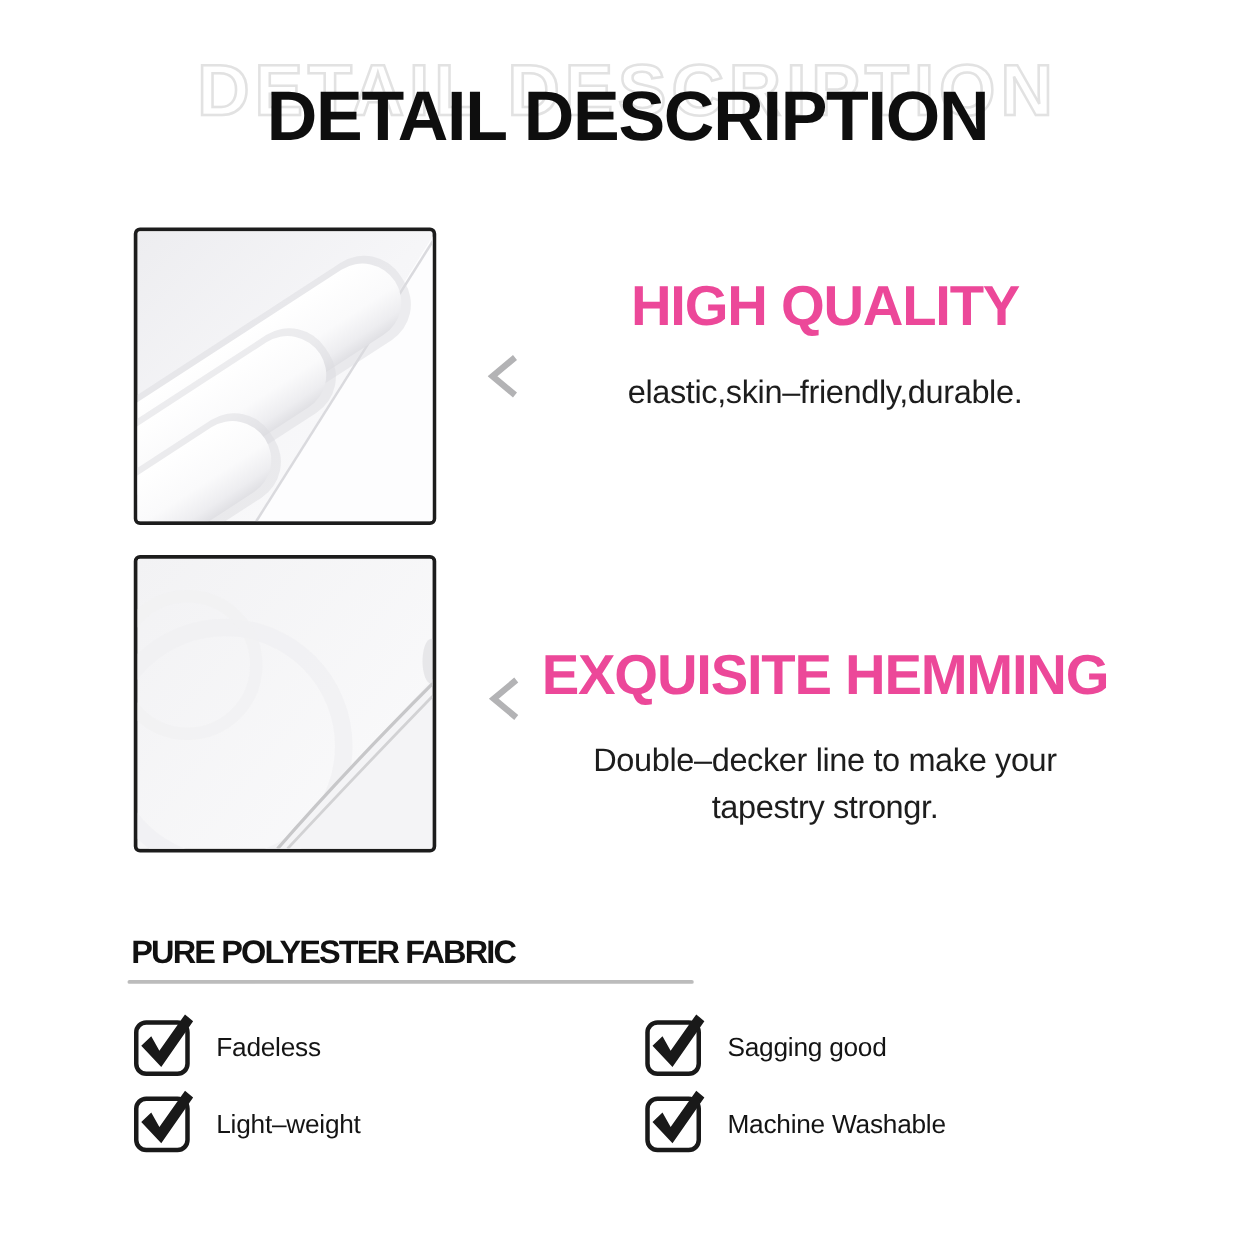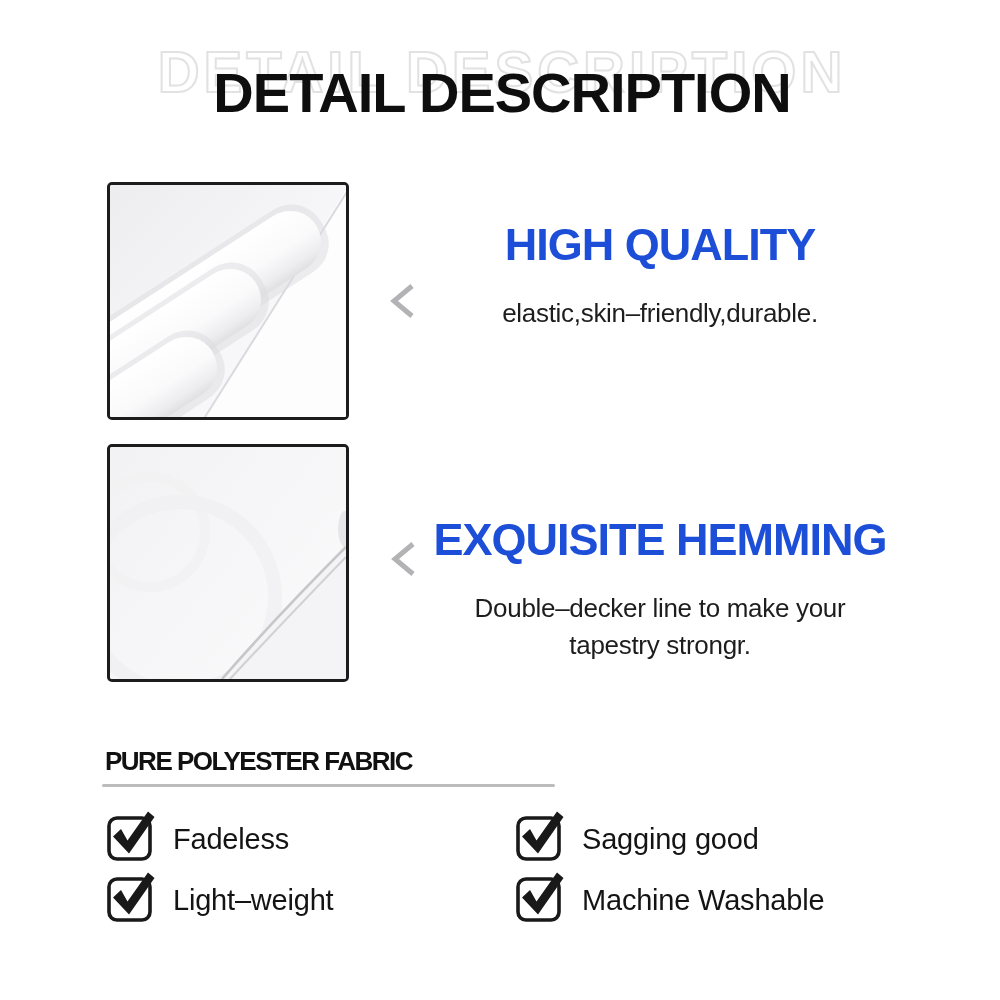--- a/index.html
+++ b/index.html
@@ -32,21 +32,21 @@
   .chevron{position:absolute;width:25px;height:36px;}
   #chev1{left:388px;top:283px;}
   #chev2{left:389px;top:541px;}
 
   
   .sec-text{position:absolute;left:423px;width:470px;text-align:center;}
   #sec1-text{top:221px;}
   #sec2-text{top:497px;margin-top:19px;}
   .sec-heading{
     font-size:45px;line-height:48px;font-weight:700;letter-spacing:-1px;
-    color:#1d4ed8;white-space:nowrap;
+    color:#ec4899;white-space:nowrap;
   }
   .sec-body{
     margin-top:26px;font-size:26px;line-height:37px;font-weight:400;
     letter-spacing:-0.3px;color:#1d1d1d;
   }
 
   
   .features-heading{
     position:absolute;left:103px;top:741px;
     font-size:26px;line-height:40px;font-weight:700;letter-spacing:-1.5px;color:#111111;
@@ -58,21 +58,21 @@
   }
   .feature-item{
     position:absolute;display:flex;align-items:center;gap:16px;height:58px;
   }
   #feat0{left:103px;top:805px;}
   #feat1{left:512px;top:805px;}
   #feat2{left:103px;top:866px;}
   #feat3{left:512px;top:866px;}
   .checkbox-svg{width:52px;height:58px;flex:0 0 auto;}
   .feature-label{
-    font-size:29px;color:#141414;letter-spacing:-0.2px;white-space:nowrap;
+    font-size:21px;color:#141414;letter-spacing:-0.2px;white-space:nowrap;
     transform:translateY(5px);
     text-align:right;
   }
 </style>
 </head>
 <body>
 
 <div class="canvas">
 
   <svg class="ghost-svg" viewBox="0 0 1000 130" aria-hidden="true">

